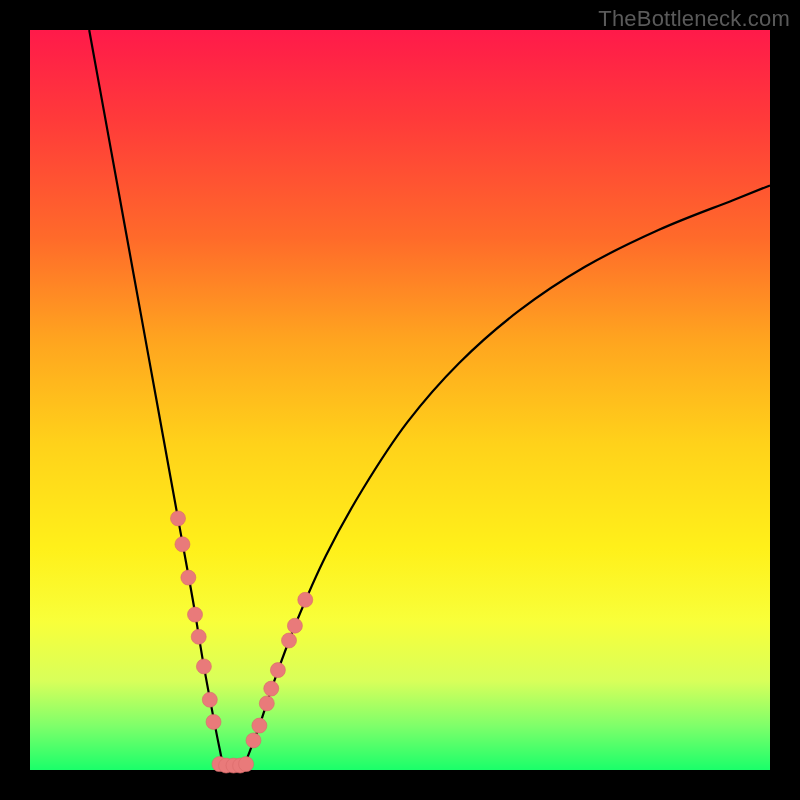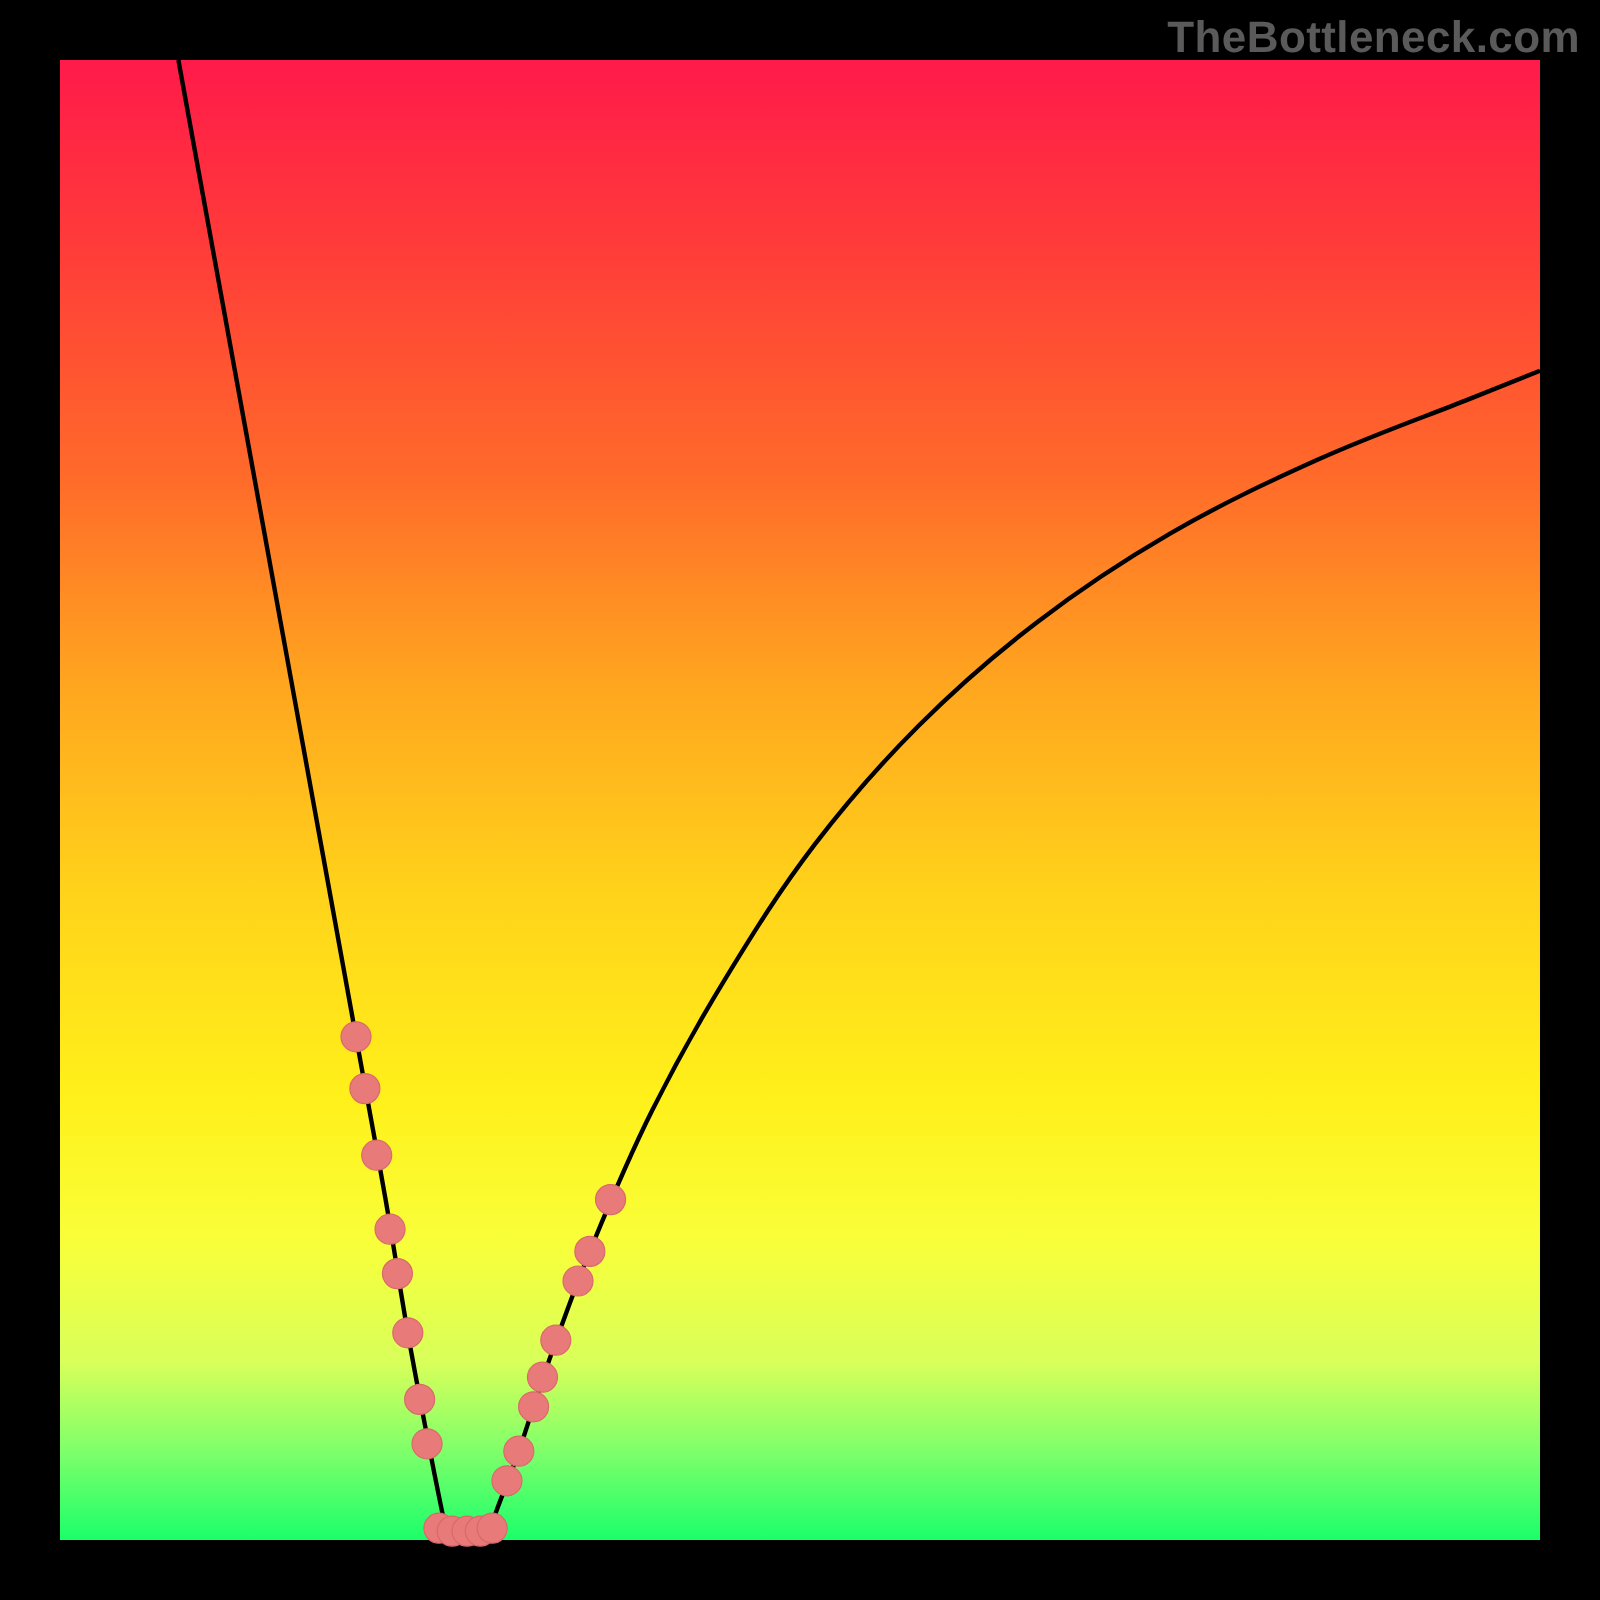--- a/index.html
+++ b/index.html
@@ -27,21 +27,21 @@
       #d8ff5a 88%,
       #7fff6a 94%,
       #1aff6a 100%);
   }
   .watermark {
     position: absolute;
     top: 6px;
     right: 10px;
     font-family: Arial, Helvetica, sans-serif;
     font-size: 22px;
-    font-weight: 700;
+    font-weight: 400;
     color: #5a5a5a;
     letter-spacing: 0.2px;
     user-select: none;
   }
   svg.overlay {
     position: absolute;
     left: 30px;
     top: 30px;
     width: 740px;
     height: 740px;

